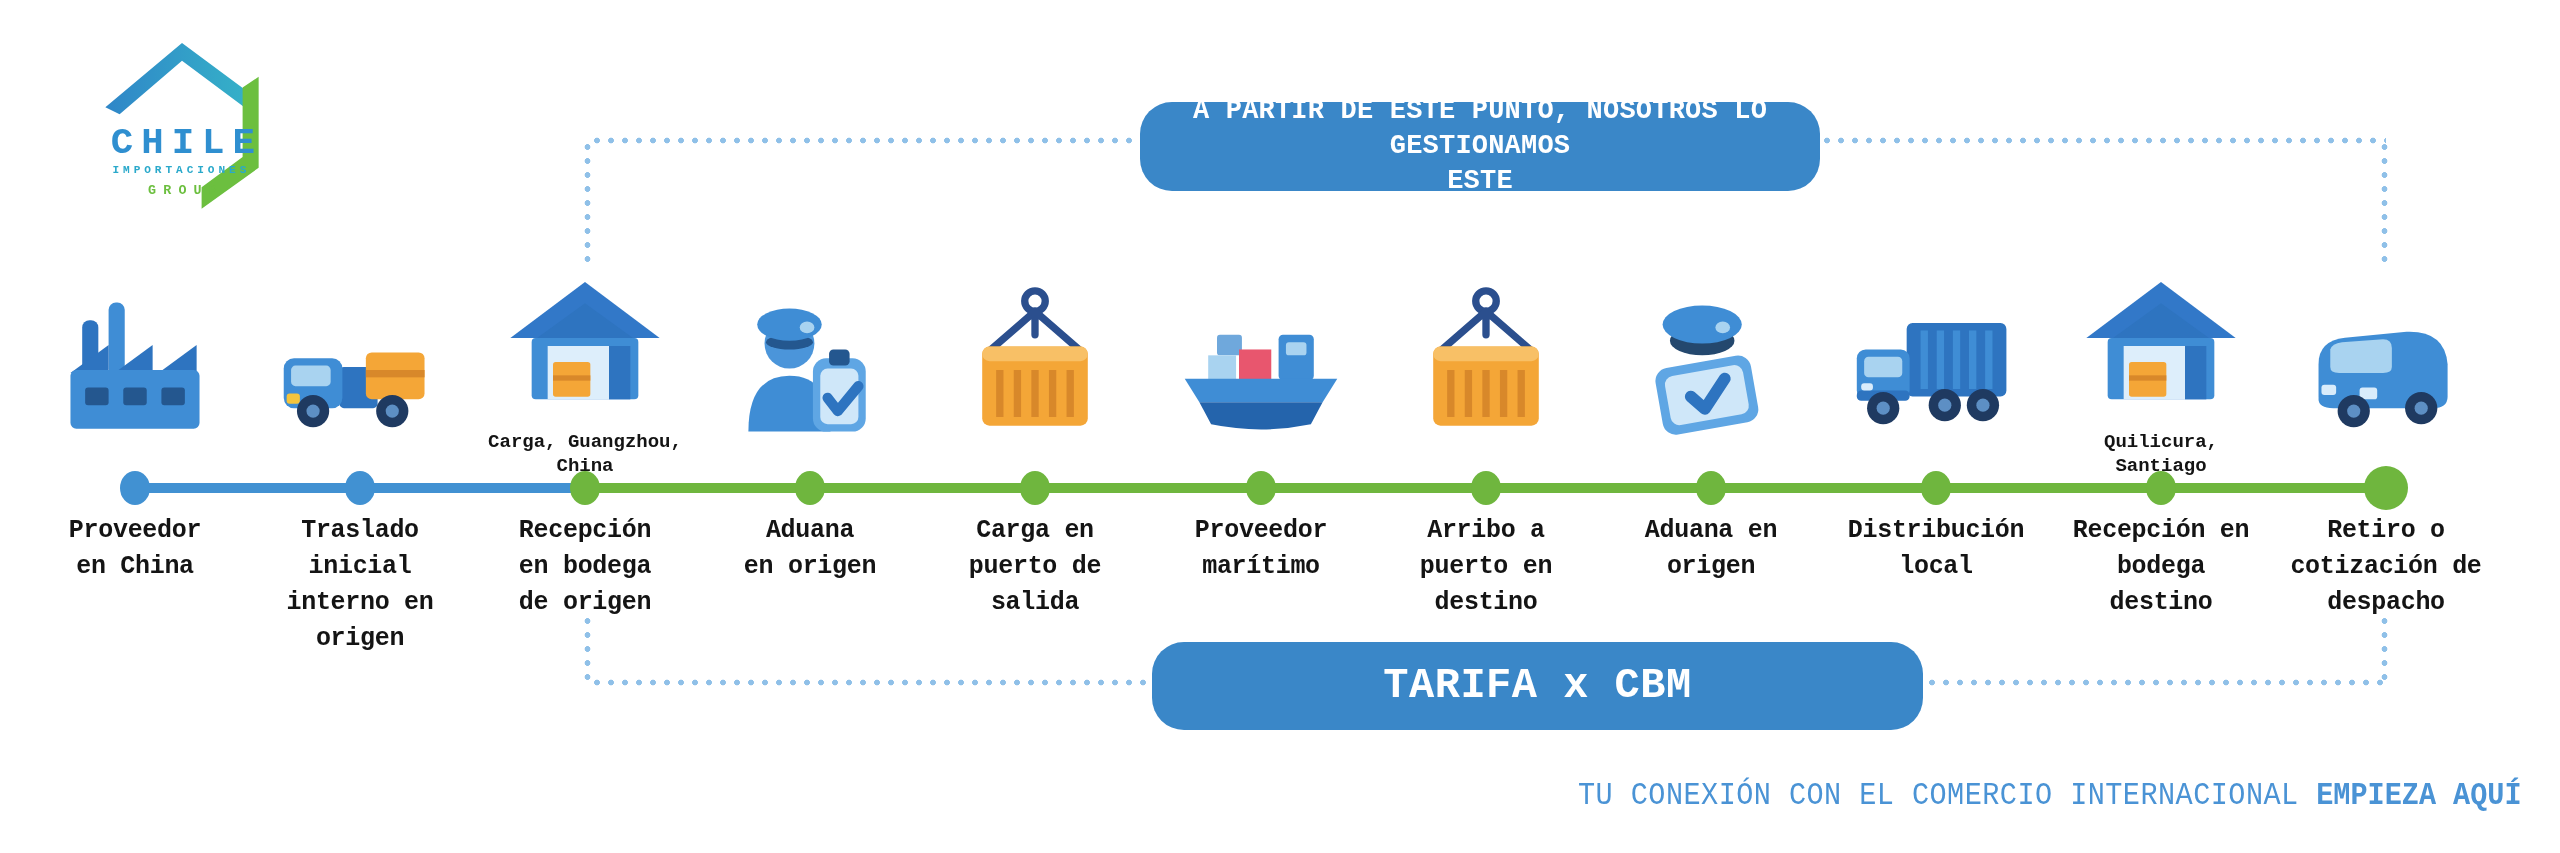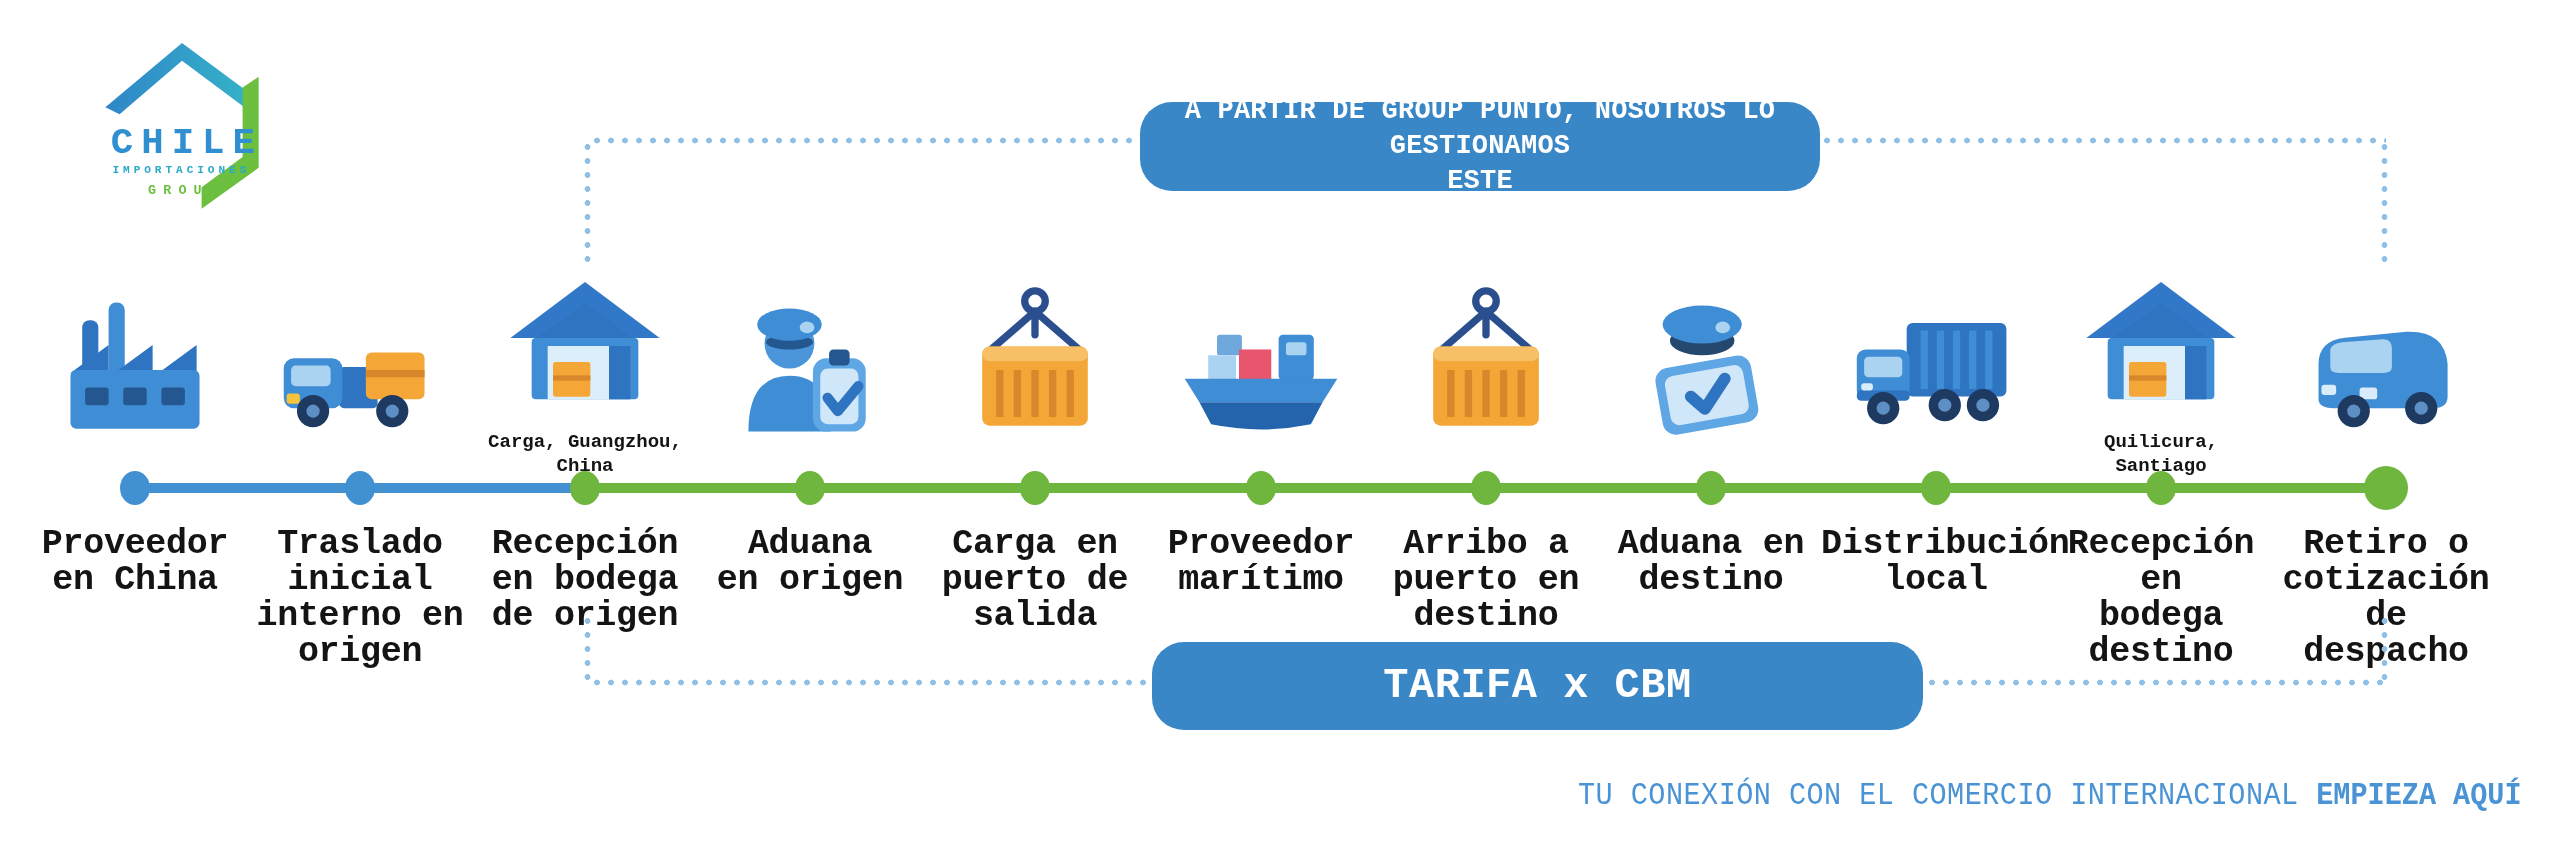--- a/index.html
+++ b/index.html
@@ -29,22 +29,22 @@
   .tl-green{position:absolute;left:585px;top:483px;width:1805px;height:10px;background:var(--tl-green);border-radius:5px;}
 
   .step{position:absolute;top:0;width:0;height:853px;}
   .node{position:absolute;left:-15px;top:471px;width:30px;height:34px;border-radius:50%;z-index:3;}
   .node.end{left:-22px;top:466px;width:44px;height:44px;}
   .step-icon{position:absolute;left:-88px;top:282px;width:176px;height:176px;}
   .has-sub .step-icon{left:-80px;top:266px;width:160px;height:160px;}
   .step-sublabel{position:absolute;left:-110px;top:430px;width:220px;text-align:center;
                  font-weight:bold;font-size:19px;line-height:24px;color:#141414;white-space:pre-line;}
   .step-label{position:absolute;left:-115px;top:513px;width:230px;text-align:center;
-              font-weight:bold;font-size:35px;line-height:36px;color:#141414;
-              letter-spacing:-0.3px;white-space:pre-line;margin-top:13px;}
+              font-weight:bold;font-size:25px;line-height:36px;color:#141414;
+              letter-spacing:-0.3px;white-space:pre-line;}
 
   
   .tagline{position:absolute;right:38px;top:778px;font-size:31px;color:var(--tagline);
            white-space:nowrap;transform:scaleX(0.92);transform-origin:100% 50%;letter-spacing:.5px;}
   .tagline .bold{font-weight:bold;letter-spacing:0;}
 </style>
 </head>
 <body>
 
 <div class="canvas" style="--brand-blue: #3a87c8; --tl-blue: #4191d2; --tl-green: #6fb63e; --dotted: #8fc0e8; --tagline: #4a93d5;">
@@ -62,21 +62,21 @@
     <text x="22" y="174" font-size="12.5" font-weight="bold" letter-spacing="4.4" fill="#2aa9cb">IMPORTACIONES</text>
     <text x="62" y="198" font-size="15" font-weight="bold" letter-spacing="8" fill="#6cbf3f">GROUP</text>
   </svg>
 
   <div class="dot-v" style="left:584px;top:140px;height:126px;"></div>
   <div class="dot-h" style="left:590px;top:137px;width:550px;"></div>
   <div class="dot-h" style="left:1820px;top:137px;width:566px;"></div>
   <div class="dot-v" style="left:2381px;top:140px;height:122px;"></div>
 
   <div class="banner banner-top">
-    <span>A PARTIR DE GROUP PUNTO, NOSOTROS LO GESTIONAMOS</span>
+    <span>A PARTIR DE ESTE PUNTO, NOSOTROS LO GESTIONAMOS</span>
     <span>ESTE</span>
   </div>
 
   <div class="tl-blue"></div>
   <div class="tl-green"></div>
 
   <div id="steps">
       <div class="step" style="left: 135px;">
         <div class="step-icon"><svg viewBox="0 0 120 120" width="100%" height="100%">
  <rect x="24" y="26" width="11" height="38" rx="5" fill="#2e74c0"></rect>
@@ -191,21 +191,21 @@
   <rect x="24" y="54" width="66" height="46" rx="9" fill="#5fa6e4"></rect>
   <rect x="30" y="60" width="54" height="34" rx="6" fill="#cfe7f9"></rect>
   <path d="M46 76 l8 10 l17 -18" stroke="#2e74c0" stroke-width="8" fill="none" stroke-linecap="round" stroke-linejoin="round"></path>
  </g>
  <ellipse cx="54" cy="40" rx="22" ry="10" fill="#24486e"></ellipse>
  <ellipse cx="54" cy="29" rx="27" ry="13" fill="#3f8dd5"></ellipse>
  <ellipse cx="68" cy="31" rx="5" ry="4" fill="#a9d3f0"></ellipse>
           </svg></div>
         <div class="node" style="background: rgb(111, 182, 62);"></div>
         <div class="step-label">Aduana en
-destino</div>
+origen</div>
       </div>
       <div class="step" style="left: 1936px;">
         <div class="step-icon"><svg viewBox="0 0 120 120" width="100%" height="100%">
  <rect x="40" y="28" width="68" height="50" rx="4" fill="#2e74c0"></rect>
  <path d="M52 33 V73 M63 33 V73 M74 33 V73 M85 33 V73 M96 33 V73" stroke="#3f8dd5" stroke-width="5"></path>
  <rect x="6" y="46" width="36" height="34" rx="6" fill="#3f8dd5"></rect>
  <rect x="11" y="51" width="26" height="14" rx="3" fill="#a9d3f0"></rect>
  <rect x="6" y="74" width="36" height="7" rx="3" fill="#2e74c0"></rect>
  <rect x="9" y="69" width="8" height="5" rx="2" fill="#d9ecfb"></rect>
  <circle cx="24" cy="86" r="11" fill="#1f3a61"></circle>

